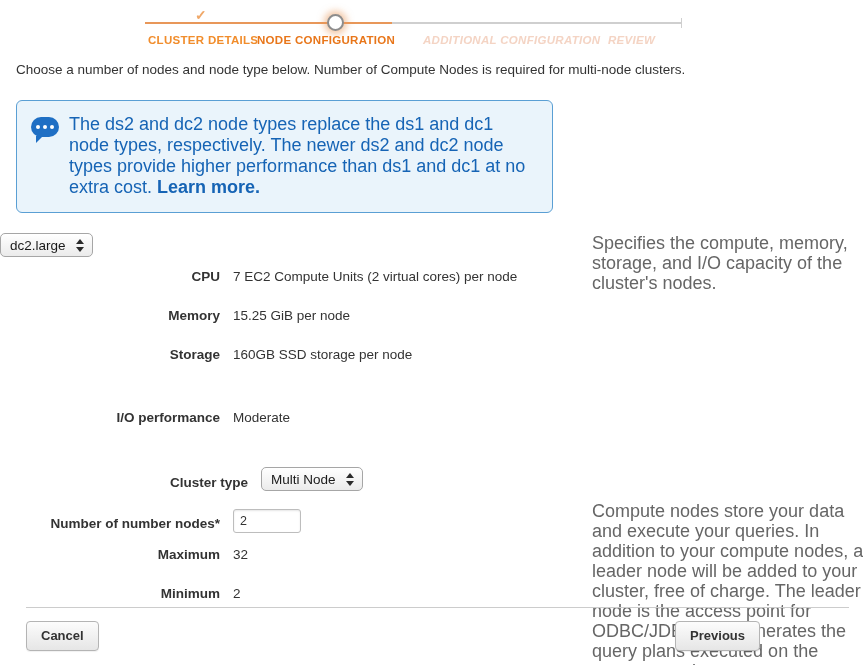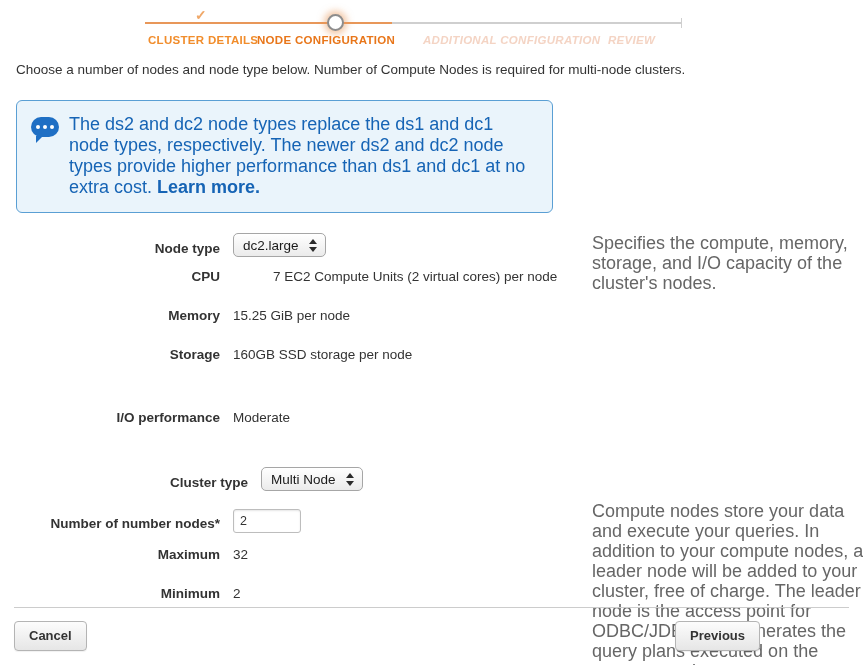--- a/index.html
+++ b/index.html
@@ -174,21 +174,21 @@
     flex: 0 0 233px;
   }
   .f-value {
     font-size: 13.5px;
     color: #333333;
     flex: 0 0 315px;
   }
 
   .row-nodetype { margin-top: 0; height: 36px; }
   .row-nodetype .f-label { padding-top: 8px; }
-  .row-cpu      { height: 39px; gap: 40px; }
+  .row-cpu      { height: 39px; }
   .row-memory   { height: 39px; }
   .row-storage  { height: 39px; }
   .row-io       { height: 39px; align-items: flex-end; }
   .row-clustertype { margin-top: 42px; height: 36px; padding-left: 28px; }
   .row-clustertype .f-label { padding-top: 8px; }
   .row-numnodes { margin-top: 6px; height: 38px; }
   .row-numnodes .f-label { padding-top: 7px; }
   .row-max      { height: 39px; }
   .row-min      { height: 39px; }
 
@@ -258,21 +258,21 @@
     font-size: 18px;
     line-height: 20px;
     color: #666666;
   }
   .help-nodetype { top: 0px; }
   .help-numnodes { top: 268px; }
 
   
   .footer {
     position: absolute;
-    left: 0;
+    left: 12px;
     right: 0;
     bottom: 0;
     height: 57px;
     border-top: 1px solid #cccccc;
     margin: 0 14px;
     width: auto;
   }
   .btn {
     position: absolute;
     top: 13px;
@@ -330,21 +330,20 @@
       <span class="dot d2"></span>
       <span class="dot d3"></span>
     </div>
   </div>
   <div class="callout-text"><span>The ds2 and dc2 node types replace the ds1 and dc1 node types, respectively. The newer ds2 and dc2 node types provide higher performance than ds1 and dc1 at no extra cost. </span><a class="learn" href="#">Learn more.</a></div>
 </div>
 
 <div class="form-area">
 
   <div class="row row-nodetype">
-    <div class="f-label">Node type</div>
     <div class="f-value">
       <span class="mac-select">
         <span>dc2.large</span>
         <span class="arrows"></span>
       </span>
     </div>
   </div>
 
   <div class="row row-cpu">
     <div class="f-label">CPU</div>

